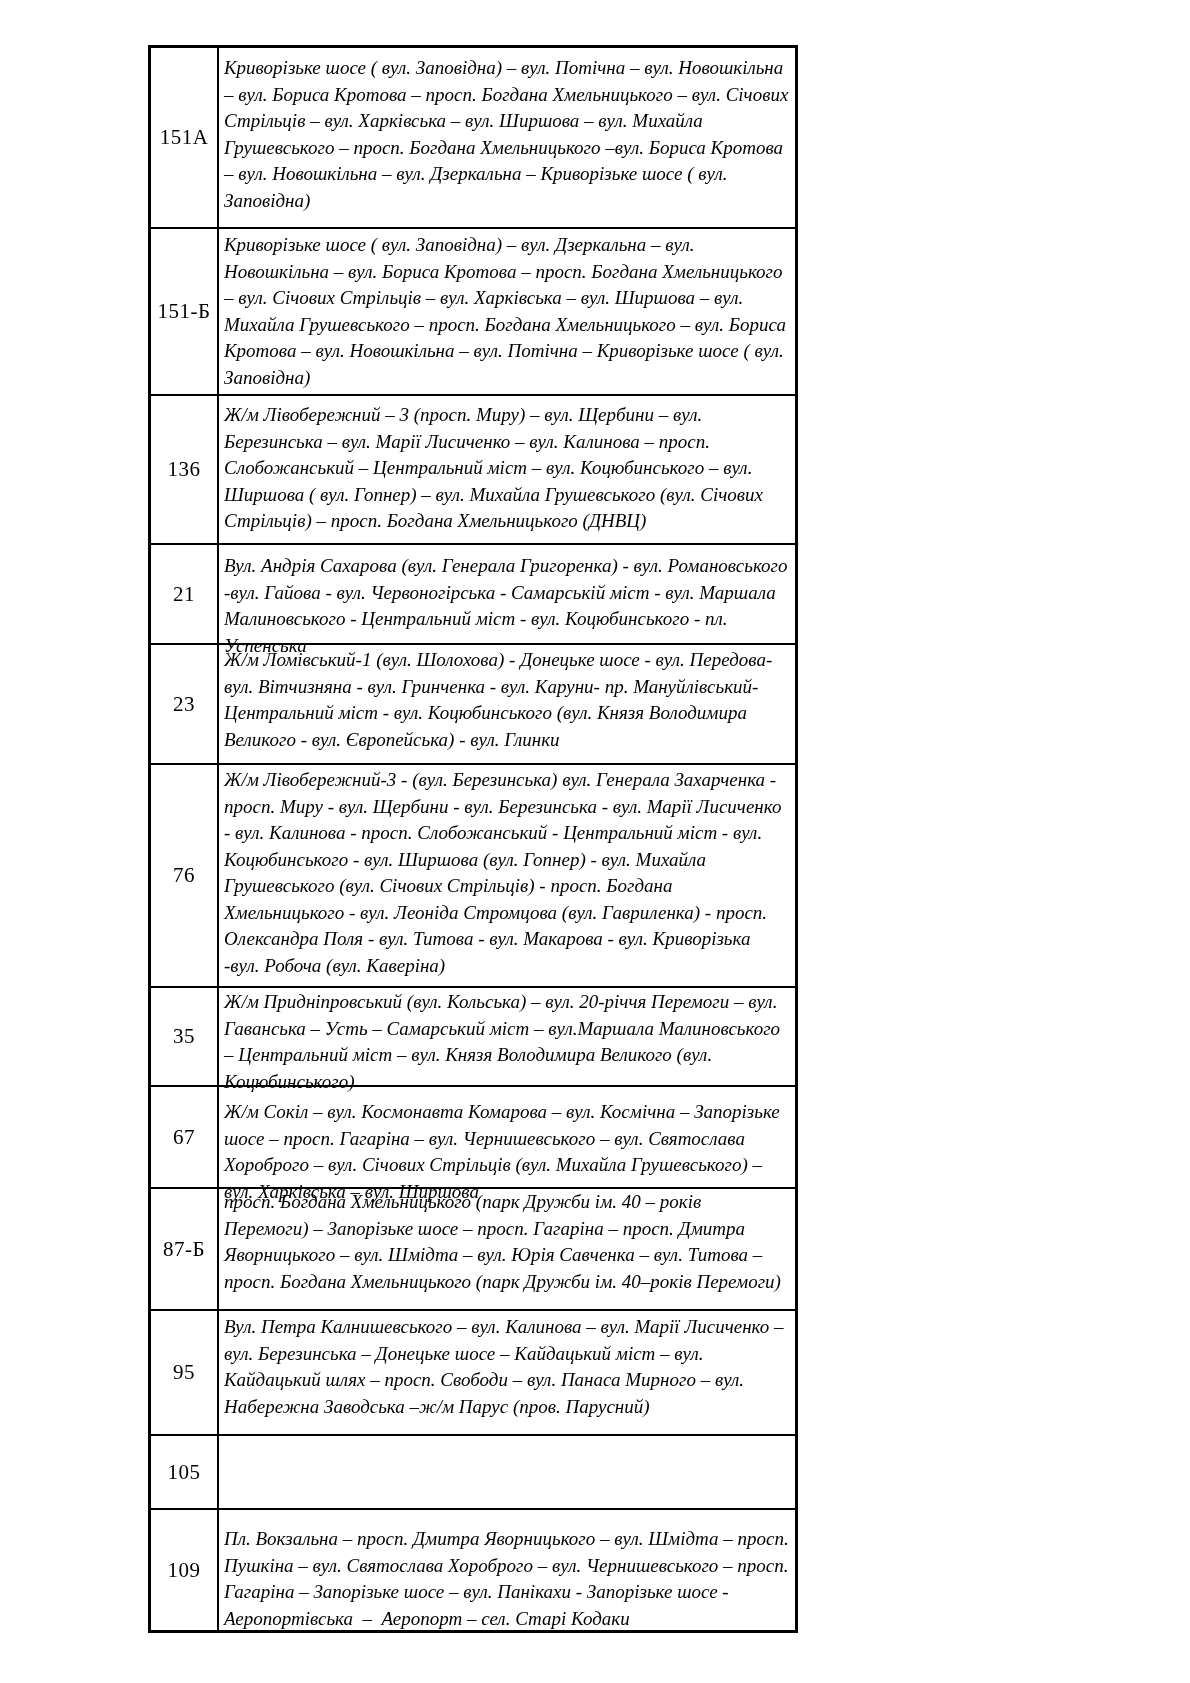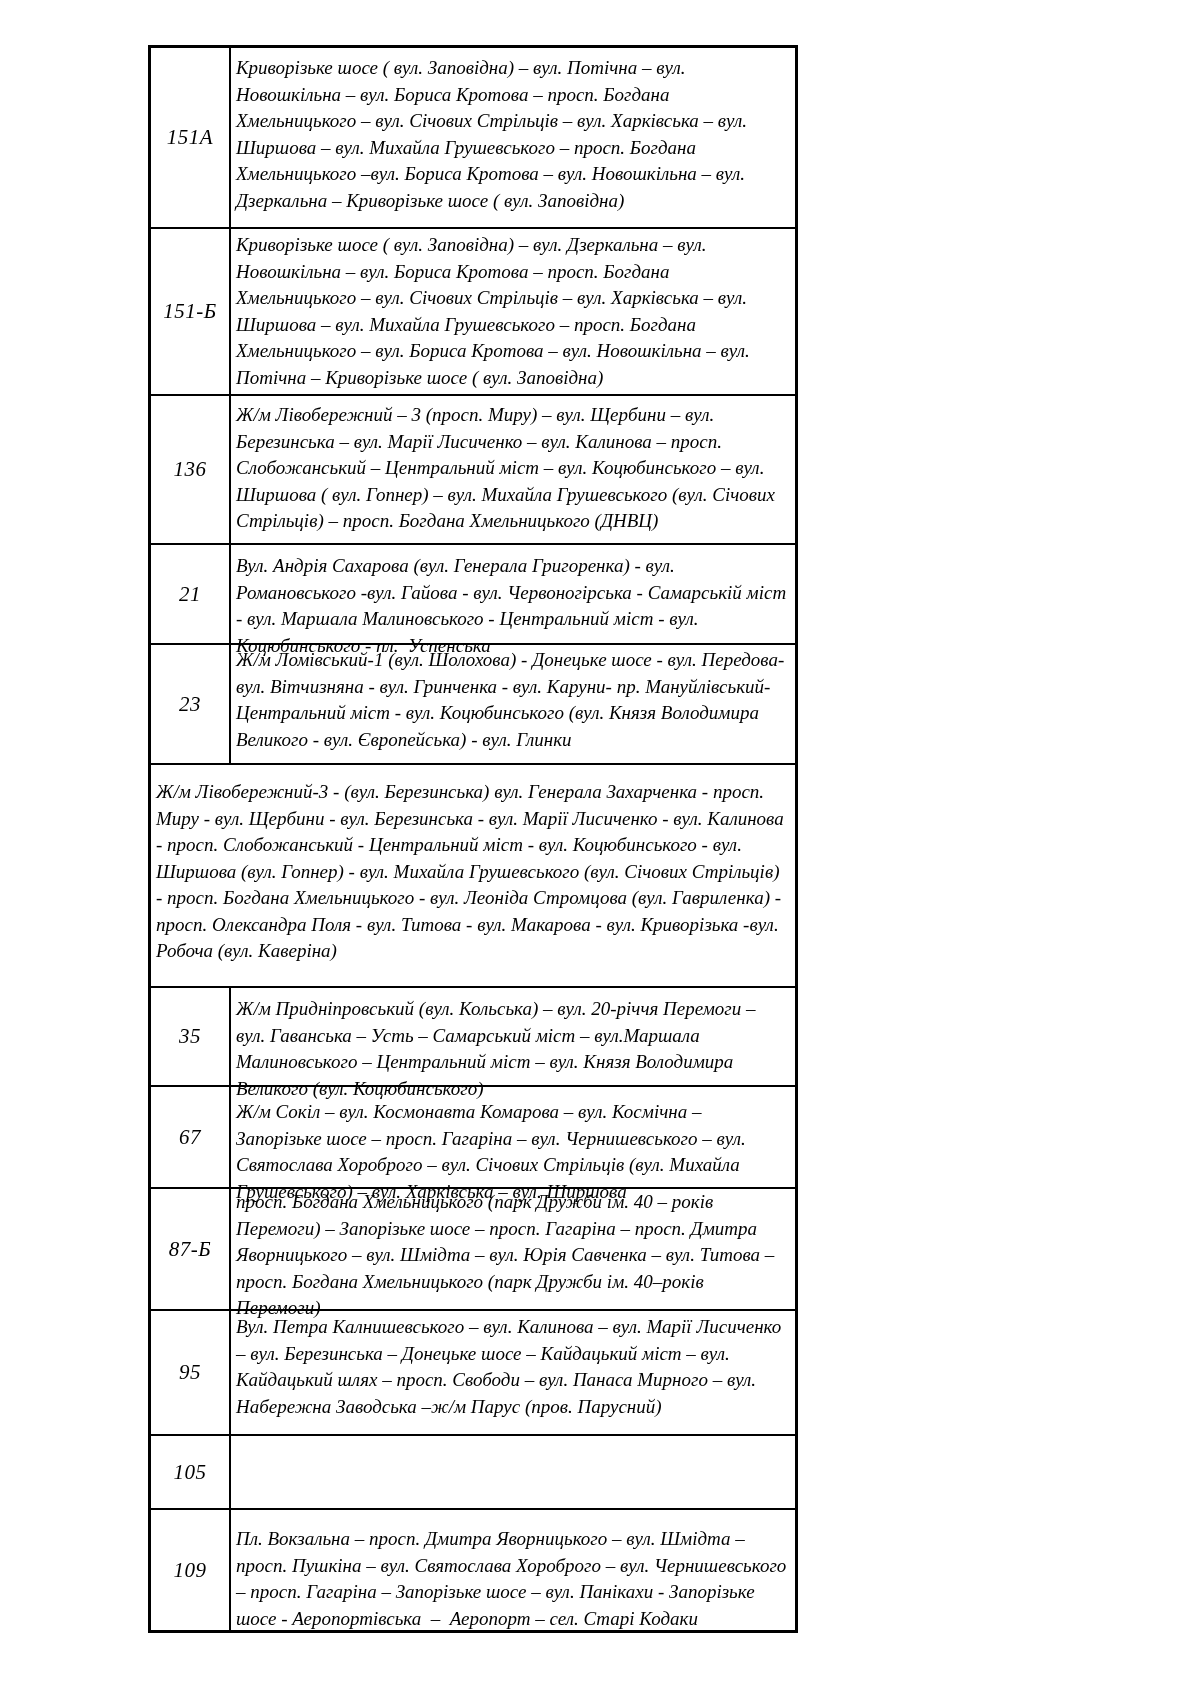--- a/index.html
+++ b/index.html
@@ -18,45 +18,44 @@
     background:#fff;
   }
   .row{
     display:flex;
     box-sizing:border-box;
     border-top:2px solid #000;
     overflow:visible;
   }
   .row:first-child{border-top:none;}
   .num{
-    flex:none;width:80px;
+    flex:none;width:68px;
     box-sizing:border-box;
     border-right:2px solid #000;
     display:flex;align-items:center;justify-content:center;
     font-size:21px;
     letter-spacing:0.5px;
-    font-style:italic;
   }
   .txt{
     flex:1;
     font-size:19px;
     line-height:26.5px;
     padding:0 6px 0 5px;
     white-space:pre-wrap;
     overflow:visible;
     font-style:italic;
   }
   
   .r1{height:179px}  .r1 .txt{padding-top:7px}
   .r2{height:167px}  .r2 .txt{padding-top:3px}
   .r3{height:149px}  .r3 .txt{padding-top:6px}
   .r4{height:100px}  .r4 .txt{padding-top:8px}
   .r5{height:120px}  .r5 .txt{padding-top:2px}
-  .r6{height:223px}  .r6 .txt{padding-top:14px}
-  .r7{height:99px}   .r7 .txt{padding-top:8px}
+  .r6{height:223px}  .r6 .txt{padding-top:2px}
+  .r7{height:99px}   .r7 .txt{padding-top:1px}
   .r8{height:102px}  .r8 .txt{padding-top:12px}
   .r9{height:122px}  .r9 .txt{padding-top:0}
   .r10{height:125px} .r10 .txt{padding-top:3px}
   .r11{height:74px}  .r11 .txt{padding-top:1px}
   .r12{height:122px} .r12 .txt{padding-top:16px}
 </style>
 </head>
 <body>
 
 <div class="page">
@@ -81,20 +80,21 @@
       <div class="num">21</div>
       <div class="txt">Вул. Андрія Сахарова (вул. Генерала Григоренка) - вул. Романовського -вул. Гайова - вул. Червоногірська - Самарській міст - вул. Маршала Малиновського - Центральний міст - вул. Коцюбинського - пл.  Успенська</div>
     </div>
 
     <div class="row r5">
       <div class="num">23</div>
       <div class="txt">Ж/м Ломівський-1 (вул. Шолохова) - Донецьке шосе - вул. Передова- вул. Вітчизняна - вул. Гринченка - вул. Каруни- пр. Мануйлівський- Центральний міст - вул. Коцюбинського (вул. Князя Володимира Великого - вул. Європейська) - вул. Глинки</div>
     </div>
 
     <div class="row r6">
+      <div class="num">76</div>
       <div class="txt">Ж/м Лівобережний-3 - (вул. Березинська) вул. Генерала Захарченка - просп. Миру - вул. Щербини - вул. Березинська - вул. Марії Лисиченко - вул. Калинова - просп. Слобожанський - Центральний міст - вул. Коцюбинського - вул. Ширшова (вул. Гопнер) - вул. Михайла Грушевського (вул. Січових Стрільців) - просп. Богдана Хмельницького - вул. Леоніда Стромцова (вул. Гавриленка) - просп. Олександра Поля - вул. Титова - вул. Макарова - вул. Криворізька -вул. Робоча (вул. Каверіна)</div>
     </div>
 
     <div class="row r7">
       <div class="num">35</div>
       <div class="txt">Ж/м Придніпровський (вул. Кольська) – вул. 20-річчя Перемоги – вул. Гаванська – Усть – Самарський міст – вул.Маршала Малиновського – Центральний міст – вул. Князя Володимира Великого (вул. Коцюбинського)</div>
     </div>
 
     <div class="row r8">
       <div class="num">67</div>

